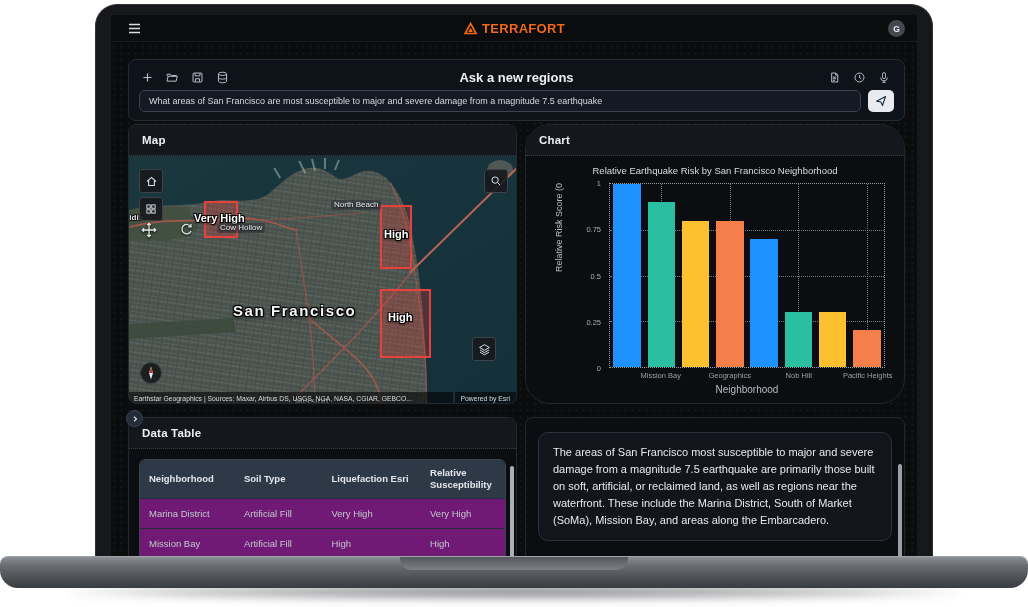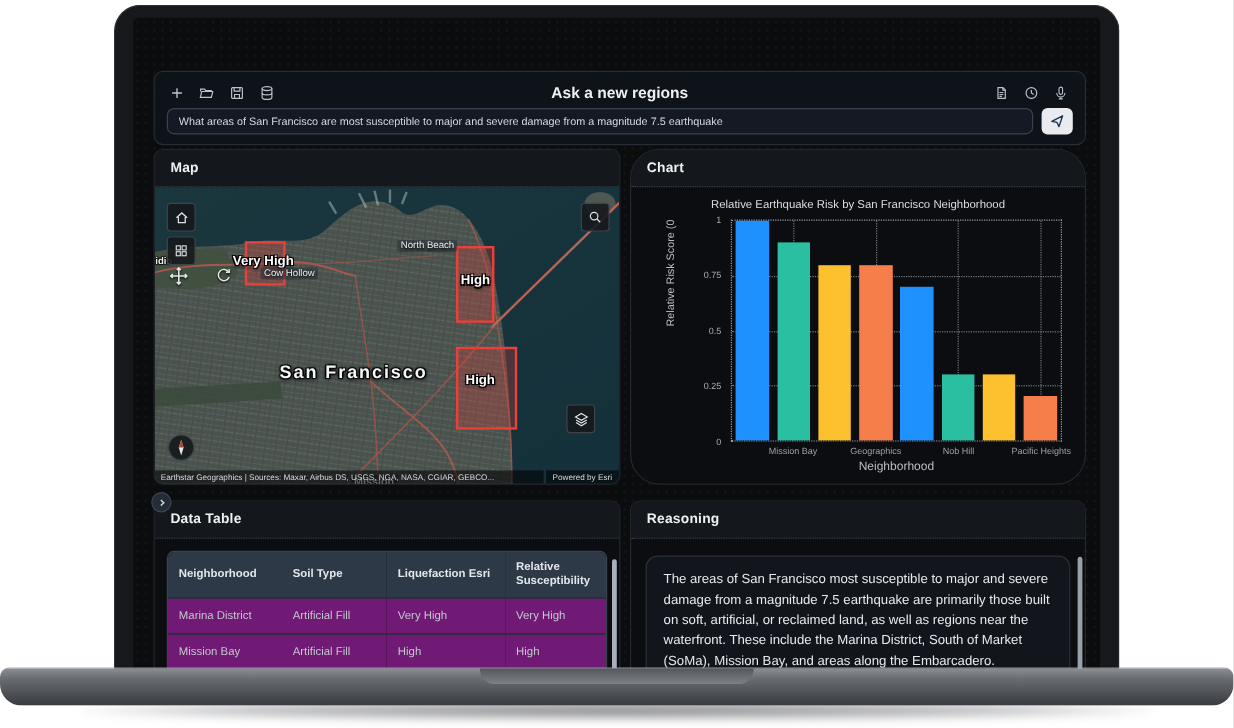--- a/index.html
+++ b/index.html
@@ -107,20 +107,42 @@
                 cursor:pointer; z-index:9; padding:0; }
   svg { display:block; }
 </style>
 </head>
 <body>
 
 <div class="page">
   <div class="laptop">
     <div class="screen">
 
+      <header class="navbar">
+        <div class="menu-btn">
+          <span>
+              <svg width="13" height="11" viewBox="0 0 13 11">
+                <path d="M1 1.5h11M1 5.5h11M1 9.5h11" stroke="#d8dce1" stroke-width="1.4"></path>
+              </svg>
+            </span>
+        </div>
+        <div class="logo">
+          <span>
+              <svg width="15" height="14" viewBox="0 0 24 22">
+                <path d="M12 1 23 21 H1 Z" fill="#f2691a"></path>
+                <path d="M12 6.5 18.5 18.5 H5.5 Z" fill="#0b0c0e"></path>
+                <path d="M12 10.5 15.8 17.5 H8.2 Z" fill="#f2691a"></path>
+              </svg>
+            </span>
+          <span class="logo-text">TERRAFORT</span>
+        </div>
+        <div class="avatar">
+            <span>G</span>
+          </div>
+      </header>
 
       <section class="ask-panel">
         <div class="ask-toolbar">
           <div class="tool-group left">
             <span class="icon-btn">
                 <svg width="13" height="13" viewBox="0 0 16 16" fill="none" stroke="#cdd3da" stroke-width="1.4">
                   <path d="M8 3v10M3 8h10"></path>
                 </svg>
               </span>
             <span class="icon-btn">
@@ -374,23 +396,20 @@
                   <td></td>
                   <td></td>
                 </tr>
               </tbody>
           </table>
         </div>
         <div class="vthumb" style="right:2px;top:48px;height:92px;"></div>
       </section>
 
       <section class="panel reasoning-panel">
-        <div class="panel-header">
-            <span>Reasoning</span>
-          </div>
         <div class="reason-box">
           <p class="reason-text">The areas of San Francisco most susceptible to major and severe damage from a magnitude 7.5 earthquake are primarily those built on soft, artificial, or reclaimed land, as well as regions near the waterfront. These include the Marina District, South of Market (SoMa), Mission Bay, and areas along the Embarcadero.</p>
         </div>
         <div class="vthumb" style="right:2px;top:46px;height:104px;background:#9aa0a7;"></div>
       </section>
 
     </div>
   </div>
   <div class="base">
       <div class="base-notch"></div>

